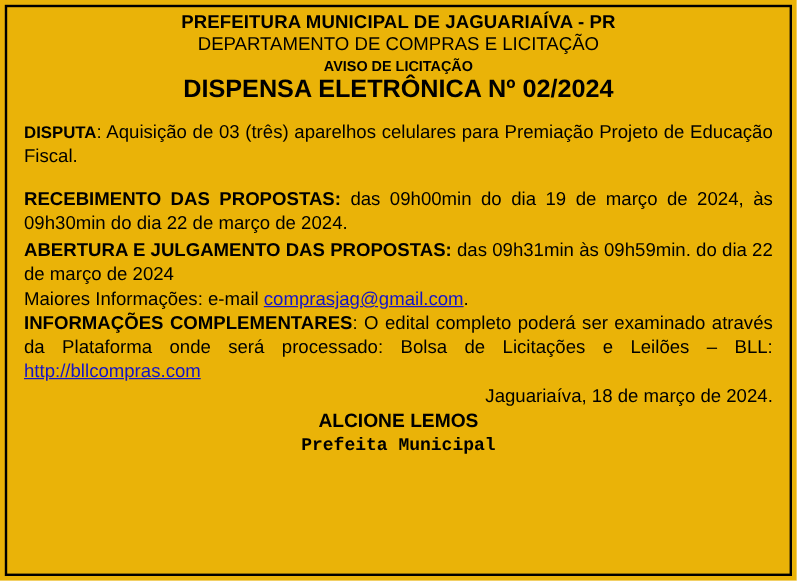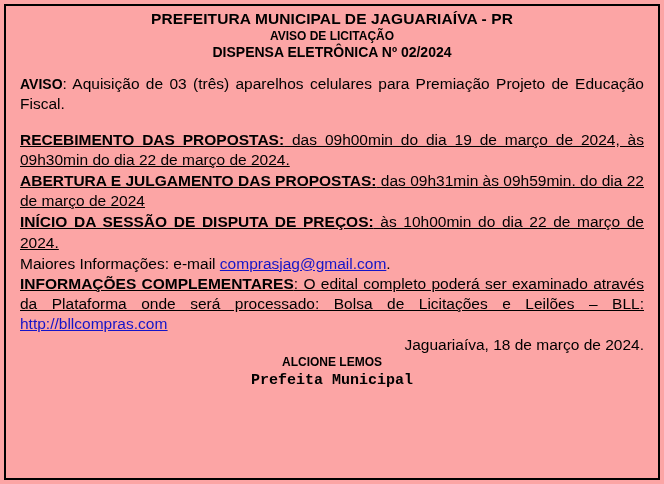--- a/index.html
+++ b/index.html
@@ -7,21 +7,21 @@
     padding: 0;
     background: #ffffff;
   }
   body {
     font-family: "Liberation Sans", sans-serif;
   }
   .page {
     position: relative;
     width: 664px;
     height: 484px;
-    background: #fca5a5;
+    background: #eab308;
     box-sizing: border-box;
     overflow: hidden;
   }
   .frame {
     position: absolute;
     left: 4px;
     top: 4px;
     right: 4px;
     bottom: 4px;
     border: 2px solid #000000;
@@ -45,92 +45,91 @@
   }
   .hdr-line2 {
     font-size: 15.5px;
   }
   .hdr-line3 {
     font-weight: bold;
     font-size: 12px;
   }
   .hdr-line4 {
     font-weight: bold;
-    font-size: 14px;
+    font-size: 21px;
     text-align: center;
   }
   .body-block {
     margin-top: 13px;
     font-size: 15.5px;
     line-height: 1.30;
   }
   .para {
     text-align: justify;
     margin: 0 0 0 0;
   }
   .para.objeto {
     margin-bottom: 16px;
   }
   .para.spaced {
     margin-bottom: 1px;
-    text-decoration: underline;
   }
   .lbl {
     font-weight: bold;
   }
   .lbl-small {
     font-weight: bold;
     font-size: 14px;
   }
   .link {
     color: #1414c8;
     text-decoration: underline;
   }
   .closing {
     text-align: right;
     font-size: 15.5px;
     line-height: 1.30;
   }
   .sign-name {
     text-align: center;
     font-weight: bold;
-    font-size: 12px;
+    font-size: 16px;
     line-height: 1.30;
   }
   .sign-role {
     text-align: center;
     font-weight: bold;
     font-size: 15px;
     line-height: 1.30;
     font-family: Liberation Mono, monospace;
   }
 </style>
 </head>
 <body>
 
 <div class="page">
   <div class="frame"></div>
 
   <div class="content">
 
     <div class="header">
       <div class="hdr-line1">PREFEITURA MUNICIPAL DE JAGUARIAÍVA - PR</div>
+      <div class="hdr-line2">DEPARTAMENTO DE COMPRAS E LICITAÇÃO</div>
       <div class="hdr-line3">AVISO DE LICITAÇÃO</div>
       <div class="hdr-line4">DISPENSA ELETRÔNICA Nº 02/2024</div>
     </div>
 
     <div class="body-block">
 
-      <p class="para objeto"><span class="lbl-small">AVISO</span><span>: </span><span>Aquisição de 03 (três) aparelhos celulares para Premiação Projeto de Educação Fiscal.</span></p>
+      <p class="para objeto"><span class="lbl-small">DISPUTA</span><span>: </span><span>Aquisição de 03 (três) aparelhos celulares para Premiação Projeto de Educação Fiscal.</span></p>
 
       <p class="para spaced"><span class="lbl">RECEBIMENTO DAS PROPOSTAS:</span><span> das 09h00min do dia 19 de março de 2024, às 09h30min do dia 22 de março de 2024.</span></p>
 
       <p class="para spaced"><span class="lbl">ABERTURA E JULGAMENTO DAS PROPOSTAS:</span><span> das 09h31min às 09h59min. do dia 22 de março de 2024</span></p>
 
-      <p class="para spaced"><span class="lbl">INÍCIO DA SESSÃO DE DISPUTA DE PREÇOS:</span><span> às 10h00min do dia 22 de março de 2024.</span></p>
 
       <p class="para"><span> Maiores Informações: e-mail </span><a class="link" href="#">comprasjag@gmail.com</a><span>.</span></p>
 
       <p class="para spaced"><span class="lbl">INFORMAÇÕES COMPLEMENTARES</span><span>: O edital completo poderá ser examinado através da Plataforma onde será processado: Bolsa de Licitações e Leilões – BLL: </span><a class="link" href="#">http://bllcompras.com</a></p>
 
       <div class="closing">Jaguariaíva, 18 de março de 2024.</div>
       <div class="sign-name">ALCIONE LEMOS</div>
       <div class="sign-role">Prefeita Municipal</div>
 
     </div>

